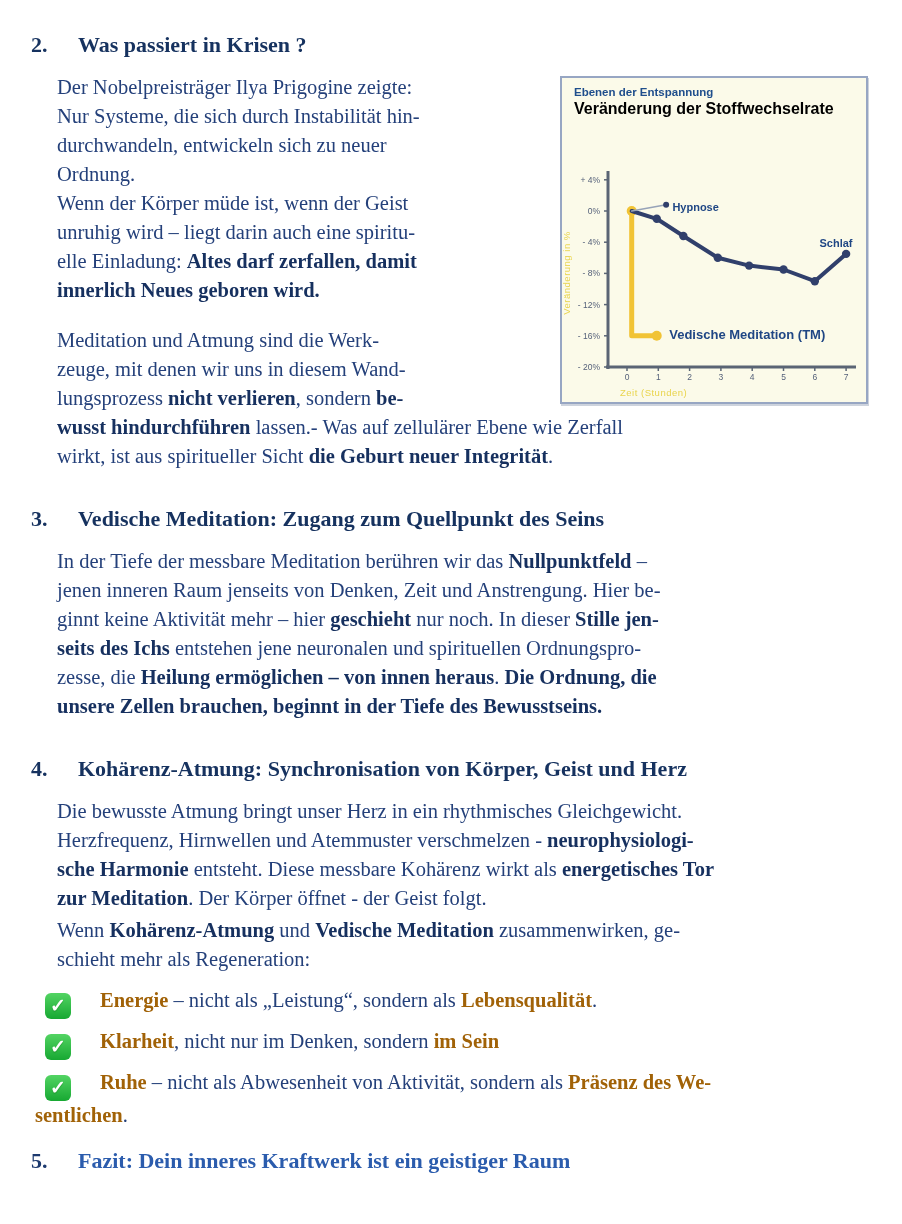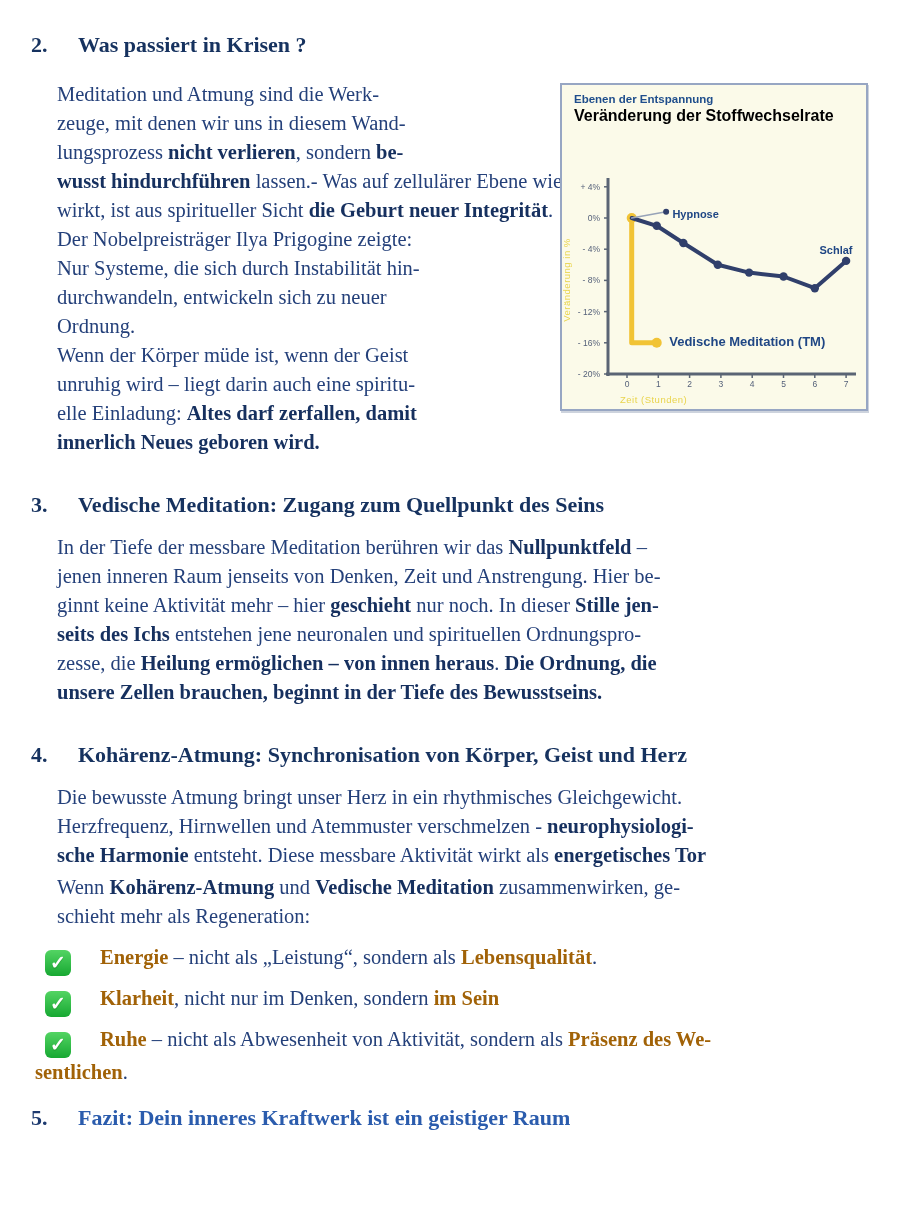--- a/index.html
+++ b/index.html
@@ -119,36 +119,36 @@
           <polyline points="69.695,133 104.125,126.76" fill="none" stroke="#97a3b8" stroke-width="1.6" stroke-linejoin="round" stroke-linecap="round"></polyline>
           <circle cx="104.125" cy="126.76" r="3" fill="#303f6b"></circle>
           <text x="110.38499999999999" y="129.88" font-size="11" font-weight="bold" fill="#1f4684" dominant-baseline="middle">Hypnose</text>
           <text x="257.495" y="166.54" font-size="11" font-weight="bold" fill="#1f4684" dominant-baseline="middle">Schlaf</text>
           <text x="107.255" y="257.8" font-size="13" font-weight="bold" fill="#1f4684" dominant-baseline="middle">Vedische Meditation (TM)</text>
           <text x="8" y="195" font-size="9.5" fill="#e9d44c" text-anchor="middle" letter-spacing="0.5" transform="rotate(-90 8 195)" class="cap">Veränderung in %</text>
           <text x="58" y="318" font-size="9.5" fill="#e9d44c" letter-spacing="0.5" class="cap">Zeit (Stunden)</text>
         </svg>
     </aside>
 
-    <div class="p mt-p2">
-        <div class="ln"><span>Meditation und Atmung sind die Werk-</span></div>
-        <div class="ln"><span>zeuge, mit denen wir uns in diesem Wand-</span></div>
-        <div class="ln"><span>lungsprozess </span><b>nicht verlieren</b><span>, sondern </span><b>be-</b></div>
-        <div class="ln"><b>wusst hindurchführen</b><span> lassen.- Was auf zellulärer Ebene wie Zerfall</span></div>
-        <div class="ln"><span>wirkt, ist aus spiritueller Sicht </span><b>die Geburt neuer Integrität</b><span>.</span></div>
-      </div>
     <div class="p">
         <div class="ln"><span>Der Nobelpreisträger Ilya Prigogine zeigte:</span></div>
         <div class="ln"><span>Nur Systeme, die sich durch Instabilität hin-</span></div>
         <div class="ln"><span>durchwandeln, entwickeln sich zu neuer</span></div>
         <div class="ln"><span>Ordnung.</span></div>
         <div class="ln"><span>Wenn der Körper müde ist, wenn der Geist</span></div>
         <div class="ln"><span>unruhig wird – liegt darin auch eine spiritu-</span></div>
         <div class="ln"><span>elle Einladung: </span><b>Altes darf zerfallen, damit</b></div>
         <div class="ln"><b>innerlich Neues geboren wird.</b></div>
+      </div>
+    <div class="p mt-p2">
+        <div class="ln"><span>Meditation und Atmung sind die Werk-</span></div>
+        <div class="ln"><span>zeuge, mit denen wir uns in diesem Wand-</span></div>
+        <div class="ln"><span>lungsprozess </span><b>nicht verlieren</b><span>, sondern </span><b>be-</b></div>
+        <div class="ln"><b>wusst hindurchführen</b><span> lassen.- Was auf zellulärer Ebene wie Zerfall</span></div>
+        <div class="ln"><span>wirkt, ist aus spiritueller Sicht </span><b>die Geburt neuer Integrität</b><span>.</span></div>
       </div>
   </div>
 
   <div class="sec-h mt-h">
     <span class="num">3.</span>
     <span class="title">Vedische Meditation: Zugang zum Quellpunkt des Seins</span>
   </div>
   <div class="p mt-after-h">
       <div class="ln"><span>In der Tiefe der messbare Meditation berühren wir das </span><b>Nullpunktfeld</b><span> –</span></div>
       <div class="ln"><span>jenen inneren Raum jenseits von Denken, Zeit und Anstrengung. Hier be-</span></div>
@@ -158,21 +158,22 @@
       <div class="ln"><b>unsere Zellen brauchen, beginnt in der Tiefe des Bewusstseins.</b></div>
     </div>
 
   <div class="sec-h mt-h">
     <span class="num">4.</span>
     <span class="title">Kohärenz-Atmung: Synchronisation von Körper, Geist und Herz</span>
   </div>
   <div class="p mt-after-h">
       <div class="ln"><span>Die bewusste Atmung bringt unser Herz in ein rhythmisches Gleichgewicht.</span></div>
       <div class="ln"><span>Herzfrequenz, Hirnwellen und Atemmuster verschmelzen - </span><b>neurophysiologi-</b></div>
-      <div class="ln"><b>sche Harmonie</b><span> entsteht. Diese messbare Aktivität wirkt als </span><b>energetisches Tor</b></div>
+      <div class="ln"><b>sche Harmonie</b><span> entsteht. Diese messbare Kohärenz wirkt als </span><b>energetisches Tor</b></div>
+      <div class="ln"><b>zur Meditation</b><span>. Der Körper öffnet - der Geist folgt.</span></div>
     </div>
   <div class="p mt-p5">
       <div class="ln"><span>Wenn </span><b>Kohärenz-Atmung</b><span> und </span><b>Vedische Meditation</b><span> zusammenwirken, ge-</span></div>
       <div class="ln"><span>schieht mehr als Regeneration:</span></div>
     </div>
 
   <div class="checklist mt-checks">
     <div class="check-item">
       <span class="checkbox-icon">✓</span><span><b>Energie</b><span> – nicht als „Leistung“, sondern als </span><b>Lebensqualität</b><span>.</span></span>
     </div>

